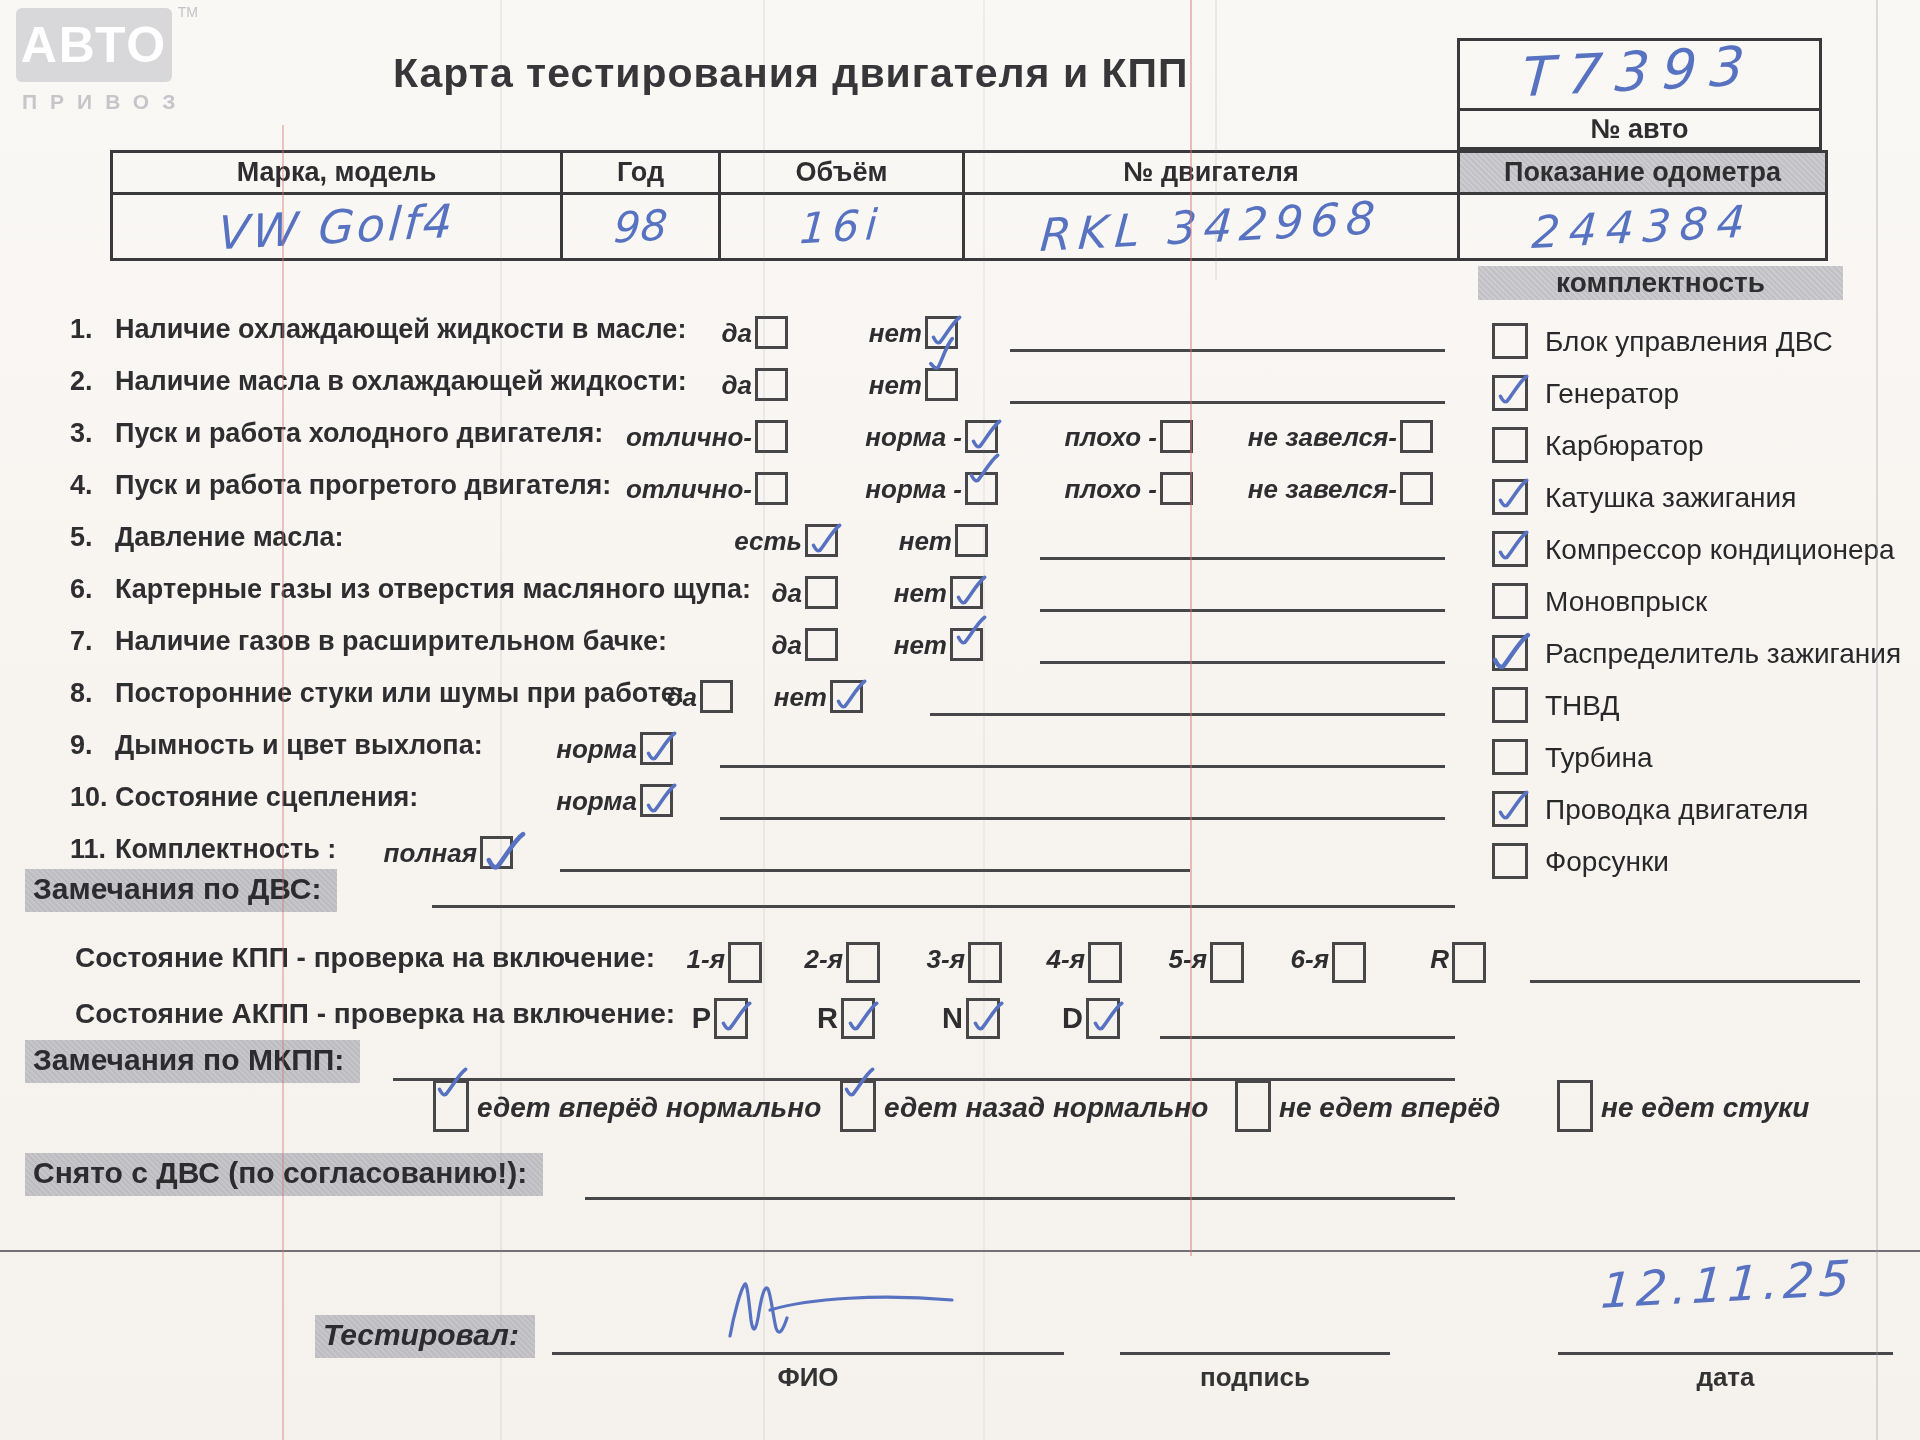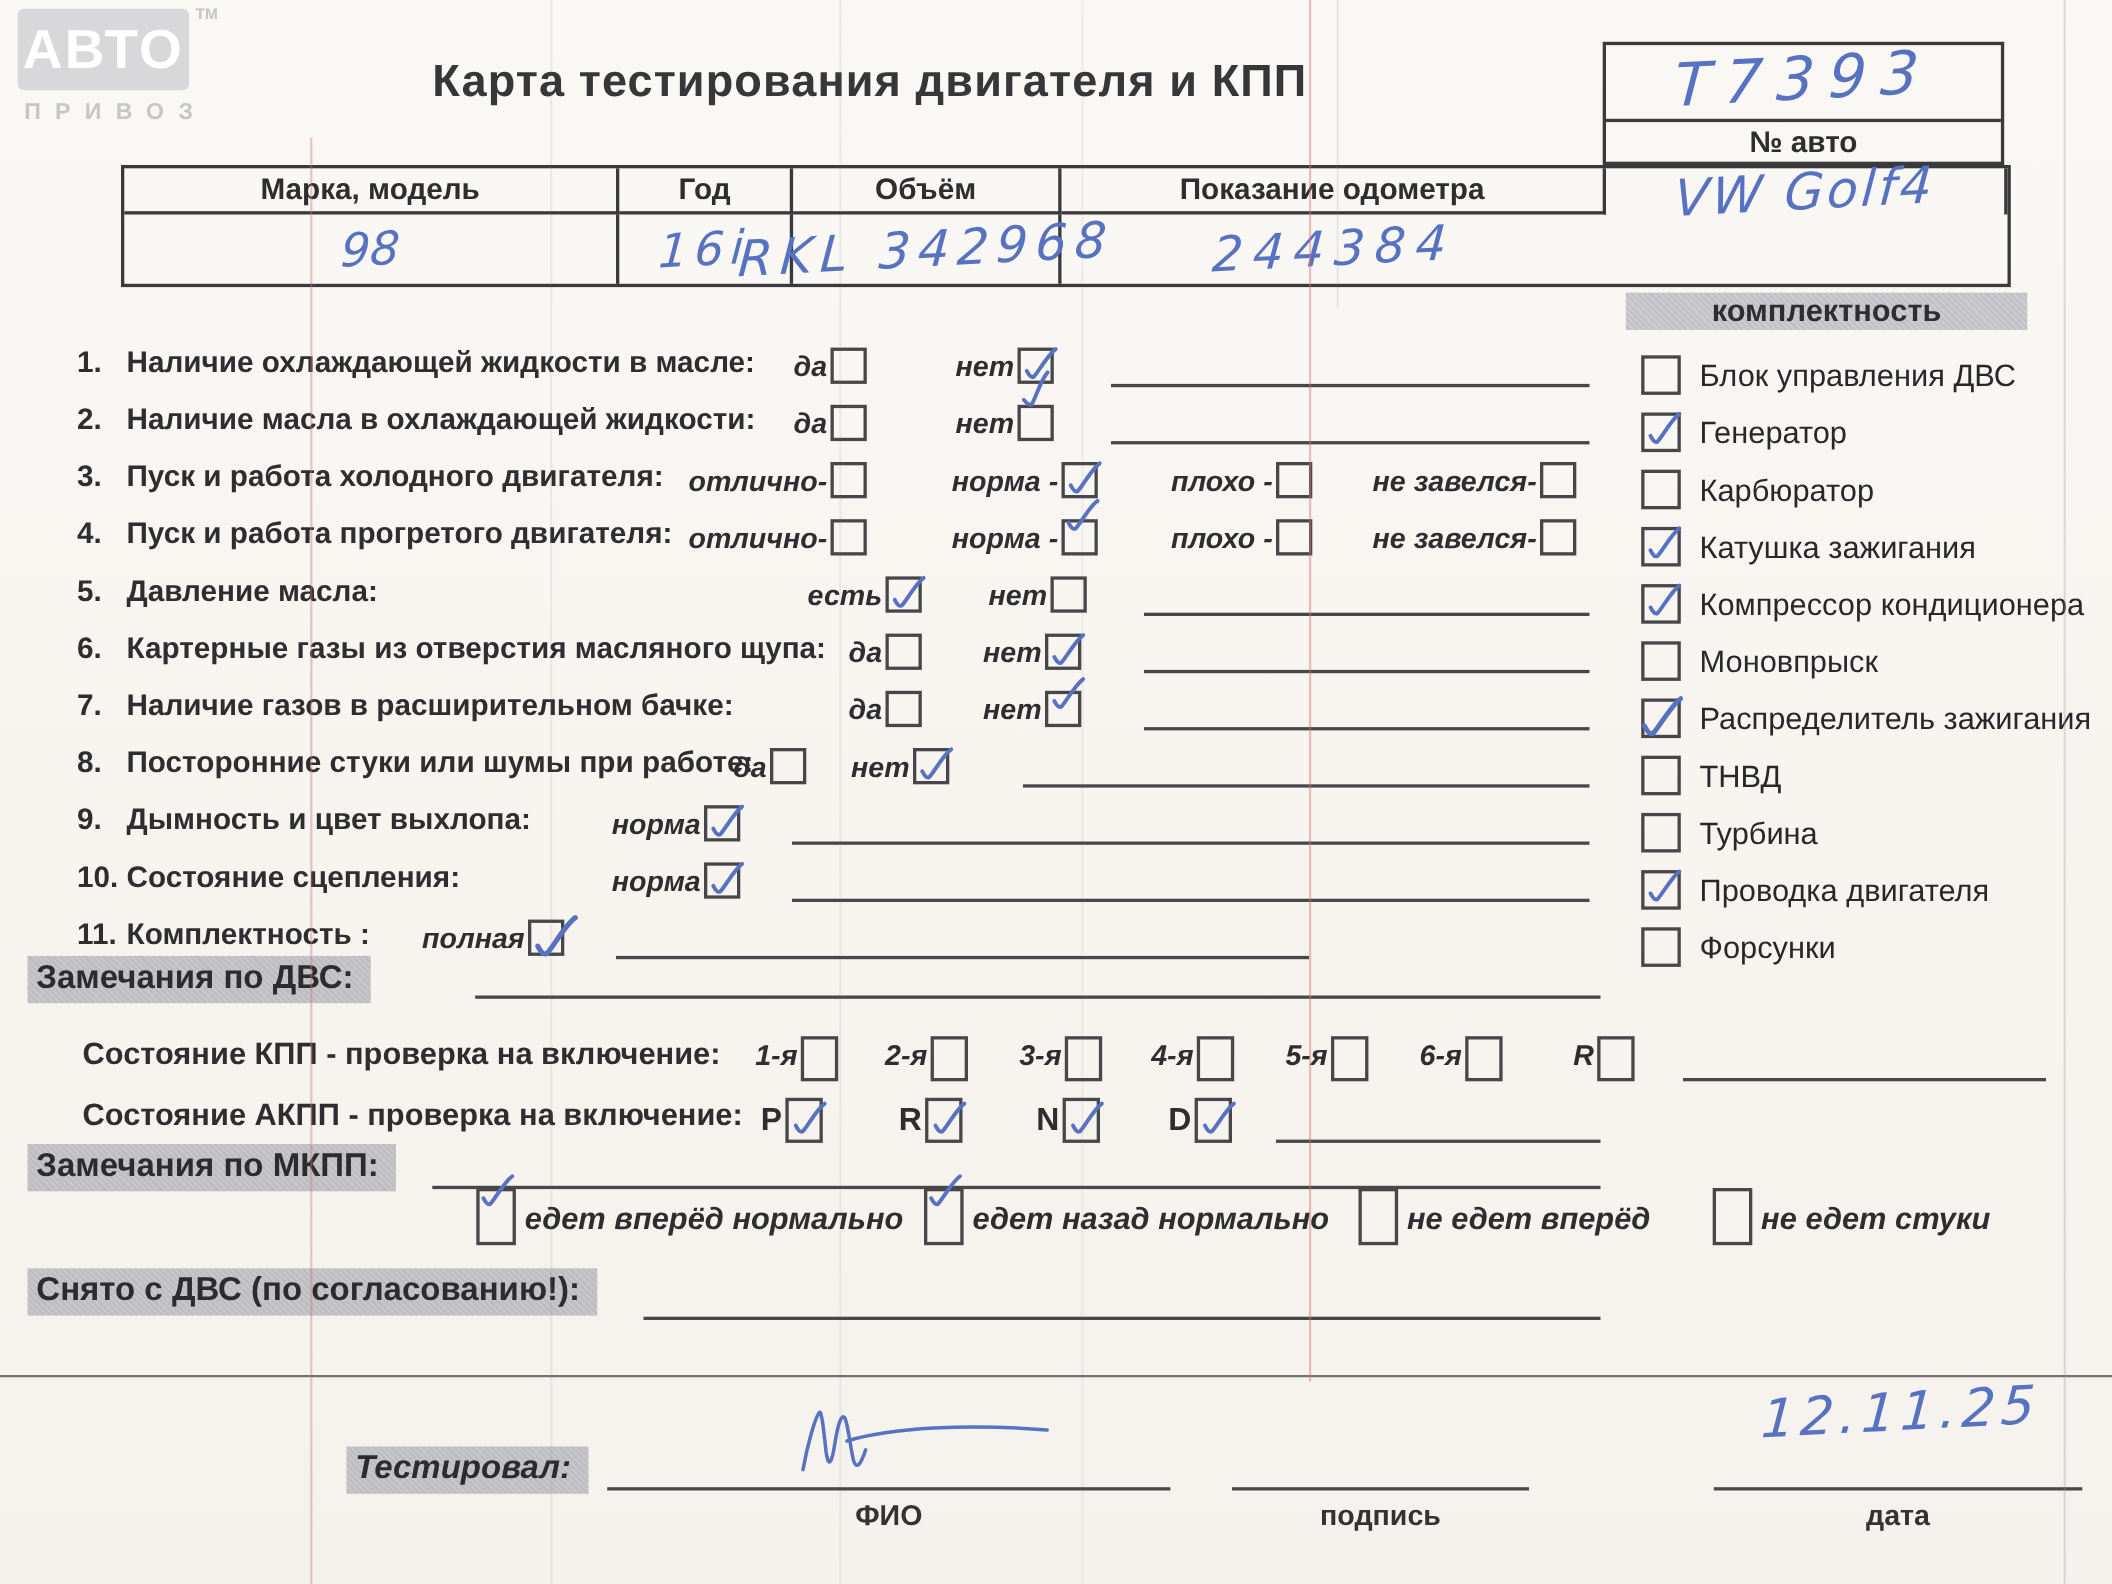--- a/index.html
+++ b/index.html
@@ -4,21 +4,21 @@
 <style>
   html,body{margin:0;padding:0;background:#e9e6e1;}
   .page{position:relative;width:1920px;height:1440px;overflow:hidden;
         background:linear-gradient(180deg,#faf8f5 0%,#f7f4f0 55%,#f5f2ed 100%);
         font-family:"Liberation Sans","DejaVu Sans",sans-serif;color:#2e2e31;}
   
   .logo{position:absolute;left:16px;top:8px;}
   .logo-block{position:relative;width:156px;height:74px;background:#d8d8db;border-radius:6px;
               display:flex;align-items:center;justify-content:center;}
   .logo-block .brand{color:#ffffff;font-weight:bold;font-size:50px;letter-spacing:2px;}
-  .logo-block .tm{position:absolute;right:-26px;top:-4px;color:#c3c3c7;font-size:14px;font-weight:bold;}
+  .logo-block .tm{position:absolute;right:-26px;top:-4px;color:#c3c3c7;font-size:14px;font-weight:normal;}
   .logo-sub{margin-top:8px;color:#c6c6ca;font-weight:bold;font-size:21px;letter-spacing:13px;padding-left:6px;}
   
   .title{position:absolute;left:393px;top:50px;margin:0;font-size:41px;font-weight:bold;color:#37373a;letter-spacing:1px;}
   
   .car-box{position:absolute;left:1457px;top:38px;width:365px;height:112px;border:3px solid #3a3a3d;box-sizing:border-box;}
   .car-box-value{height:67px;display:flex;align-items:center;justify-content:center;}
   .car-box-label{height:36px;border-top:3px solid #3a3a3d;display:flex;align-items:center;justify-content:center;
                  font-weight:bold;font-size:27px;}
   
   .vtable{position:absolute;left:110px;top:150px;display:grid;
@@ -156,20 +156,21 @@
     <div class="car-box-value">
       <span class="handw hw-carno">Т7393</span>
     </div>
     <div class="car-box-label">№ авто</div>
   </div>
 
   <div class="vtable">
     <div class="th">Марка, модель</div>
     <div class="th">Год</div>
     <div class="th">Объём</div>
+    <div class="th">№ двигателя</div>
     <div class="th">Показание одометра</div>
     <div class="td">
         <span class="handw hw-make">VW Golf4</span>
       </div>
     <div class="td">
         <span class="handw hw-year">98</span>
       </div>
     <div class="td">
         <span class="handw hw-vol">16i</span>
       </div>

